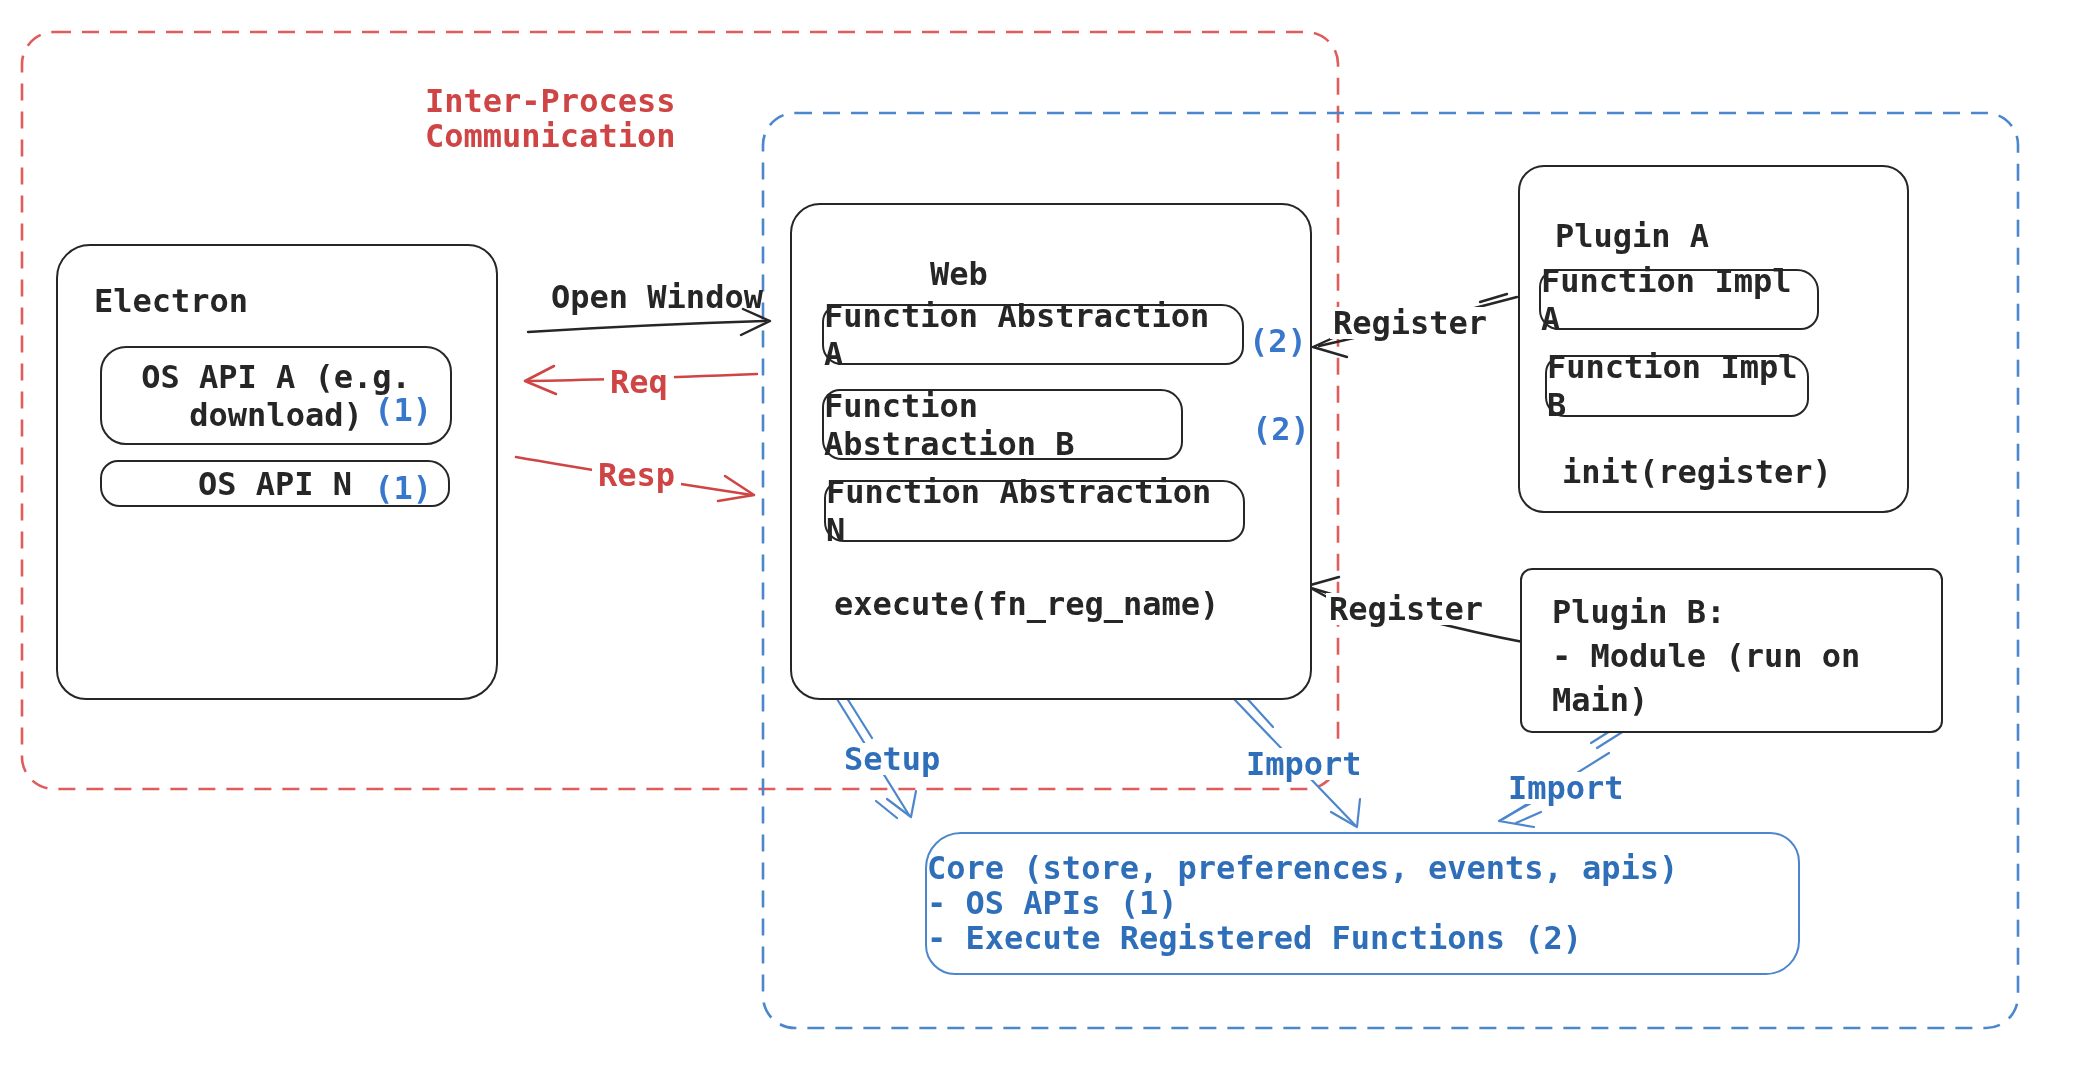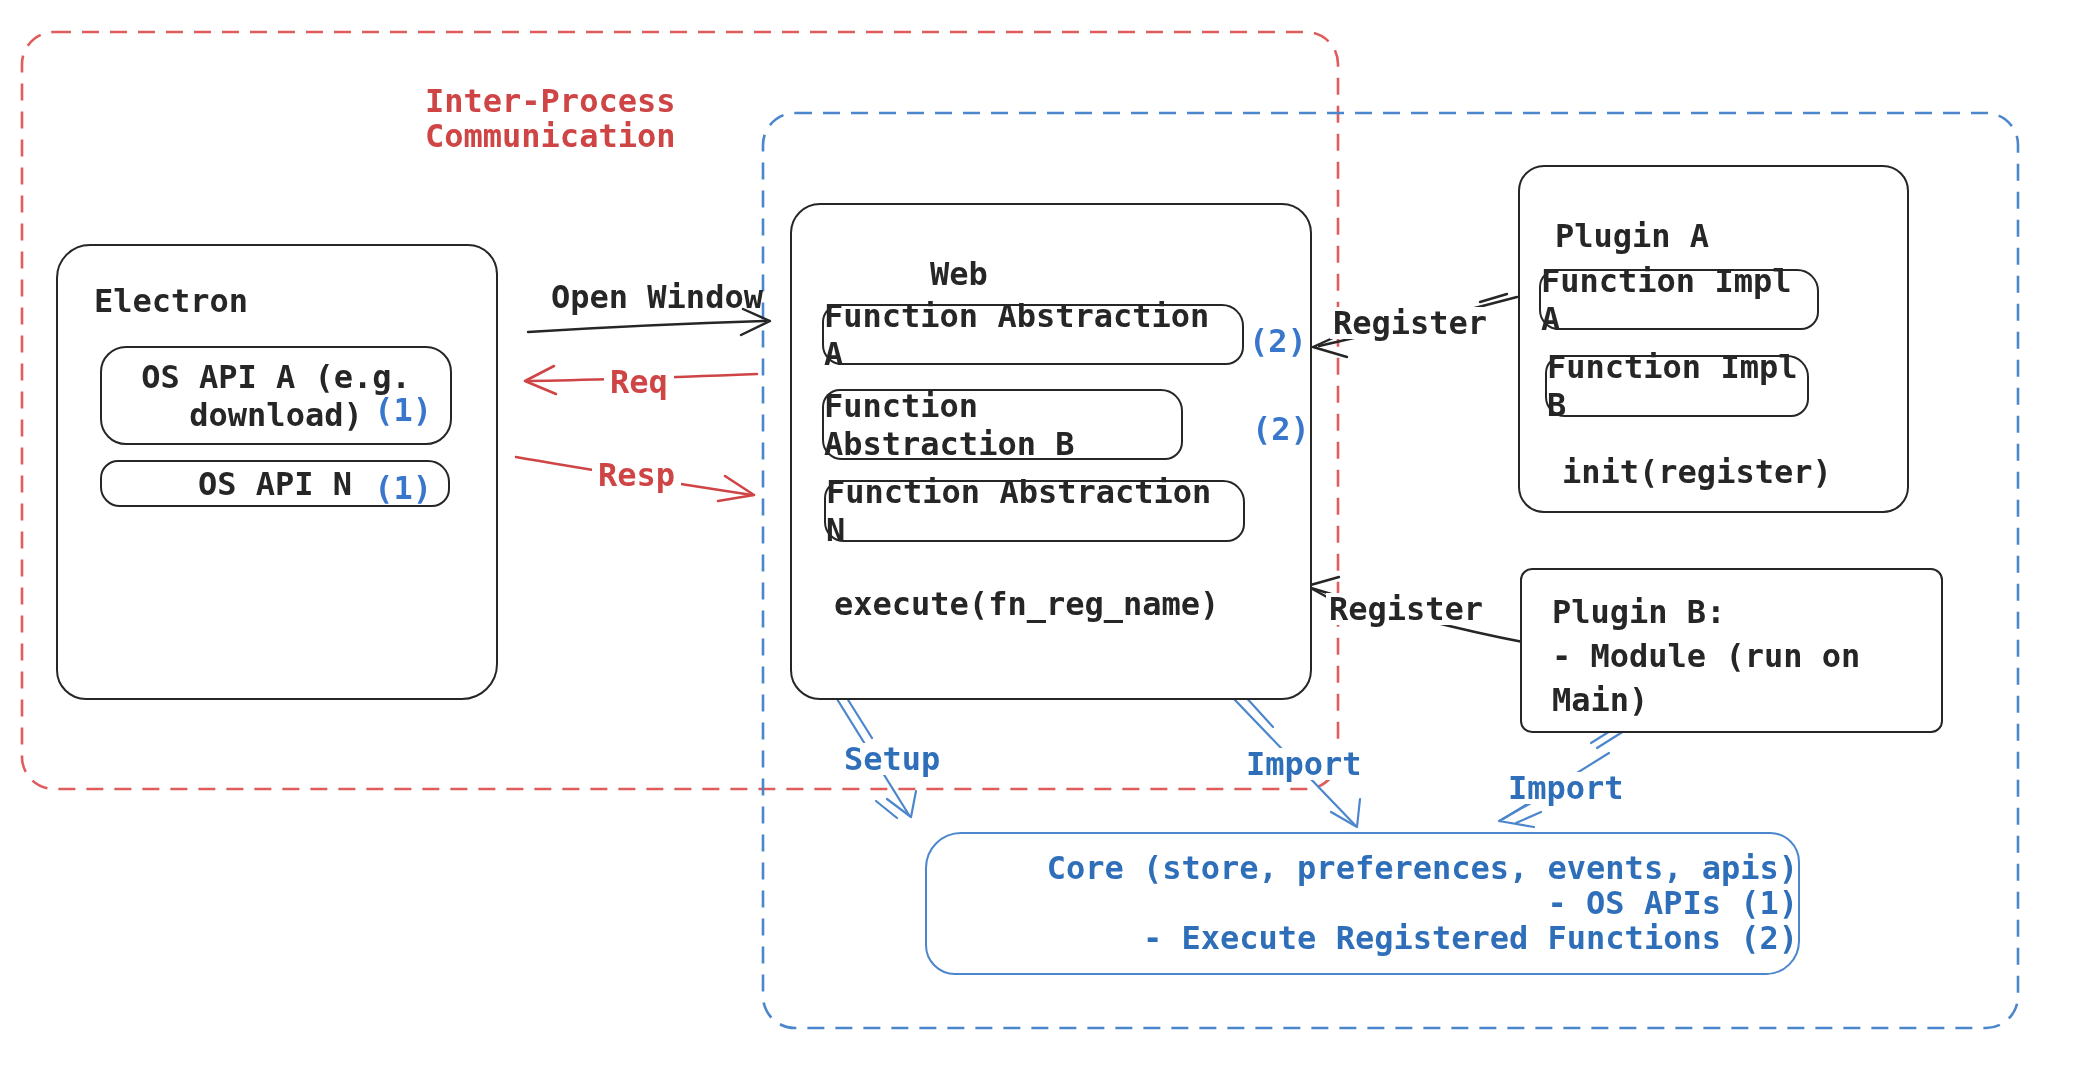--- a/index.html
+++ b/index.html
@@ -24,21 +24,21 @@
     border-radius:18px 22px 18px 20px;display:flex;align-items:center;justify-content:center;
   }
   .abs{position:absolute;white-space:nowrap;}
   .red-text{color:var(--red,#cf4545);}
   .blue-text{color:var(--blue,#2f6fba);}
   .badge{color:var(--badge,#3977cc);font-weight:bold;}
   .arrow-label{position:absolute;white-space:nowrap;background:#ffffff;padding:0 6px;line-height:32px;}
   .lh35{line-height:35px;}
   .core-box{
     position:absolute;background:#ffffff;border:2.2px solid var(--blue-dash,#4c86cc);
-    border-radius:36px 30px 34px 30px;text-align:right;color:var(--blue,#2f6fba);
+    border-radius:36px 30px 34px 30px;text-align:left;color:var(--blue,#2f6fba);
     line-height:35px;padding-top:17px;
   }
   .pluginb-lines{position:absolute;left:30px;top:20px;line-height:44px;}
 </style>
 </head>
 <body>
 
 <div id="stage">
 
   <svg class="overlay" viewBox="0 0 2074 1066">

